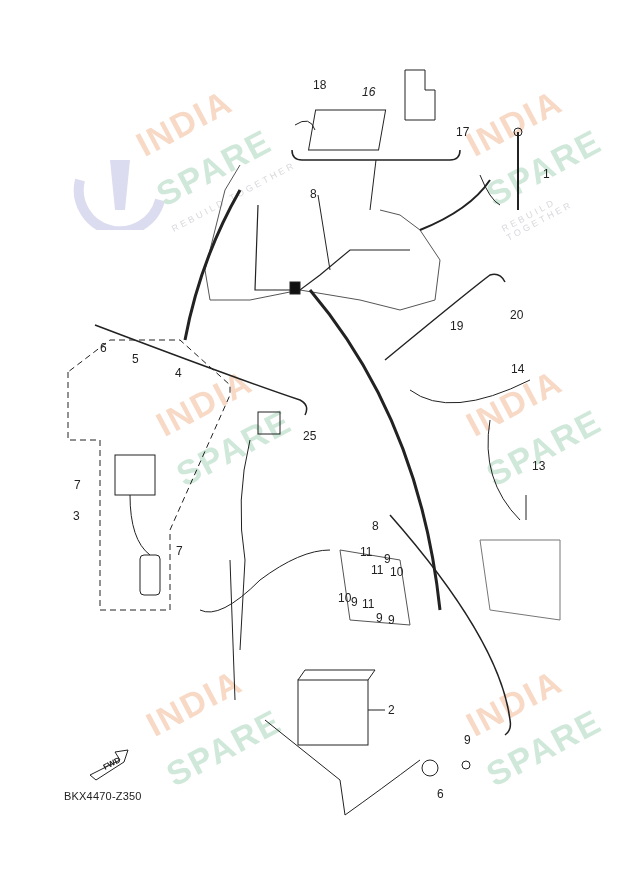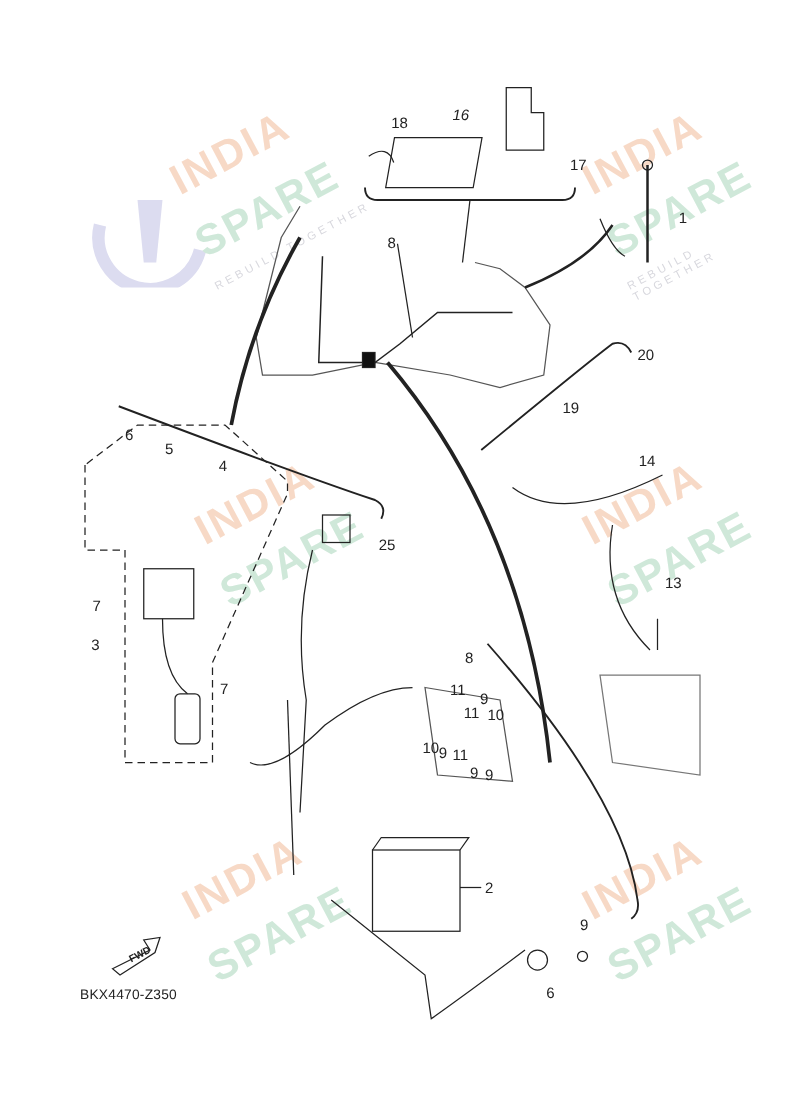--- a/index.html
+++ b/index.html
@@ -127,18 +127,18 @@
 <span class="lbl" style="left:338px;top:592px;">10</span>
 <span class="lbl" style="left:360px;top:546px;">11</span>
 <span class="lbl" style="left:371px;top:564px;">11</span>
 <span class="lbl" style="left:362px;top:598px;">11</span>
 <span class="lbl" style="left:532px;top:460px;">13</span>
 <span class="lbl" style="left:511px;top:363px;">14</span>
 <span class="lbl" style="left:437px;top:788px;">6</span>
 <span class="lbl" style="left:464px;top:734px;">9</span>
 <span class="lbl" style="left:362px;top:86px;font-style:italic;">16</span>
 <span class="lbl" style="left:456px;top:126px;">17</span>
-<span class="lbl" style="left:313px;top:92px;">18</span>
+<span class="lbl" style="left:313px;top:79px;">18</span>
 <span class="lbl" style="left:450px;top:320px;">19</span>
-<span class="lbl" style="left:510px;top:278px;">20</span>
+<span class="lbl" style="left:510px;top:309px;">20</span>
 <span class="lbl" style="left:303px;top:430px;">25</span>
 
 <span class="code">BKX4470-Z350</span>
 
 </body></html>

